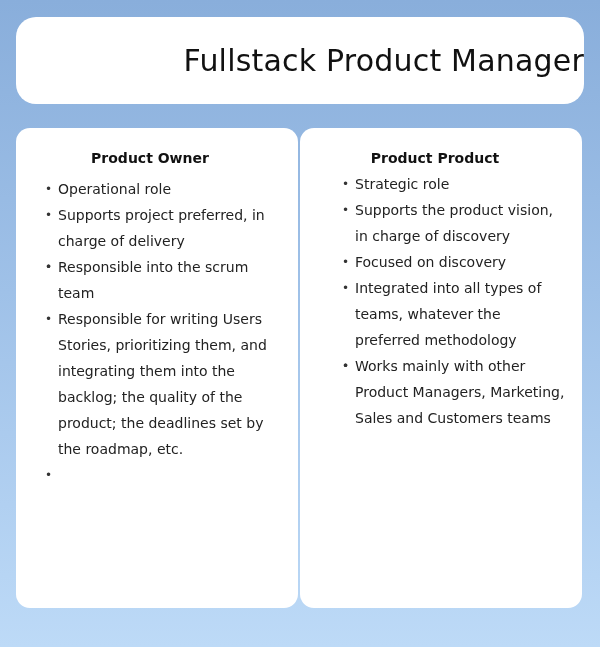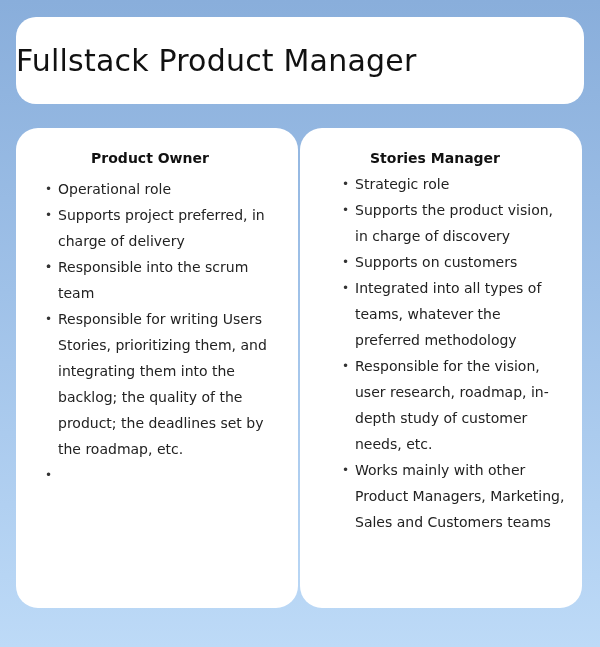--- a/index.html
+++ b/index.html
@@ -9,34 +9,34 @@
       font-family: "DejaVu Sans", sans-serif;
       color: #1a1a1a;
       position: relative;
     }
     .title-card {
       position: absolute;
       left: 16px; top: 17px;
       width: 568px; height: 87px;
       background: #ffffff;
       border-radius: 20px;
-      display: flex; align-items: center; justify-content: flex-start;
+      display: flex; align-items: center; justify-content: flex-end;
     }
     .title-card h1 {
       font-weight: 400;
       font-size: 30px;
       letter-spacing: 0.2px;
       color: #111111;
     }
     .col {
       position: absolute;
       top: 128px;
       height: 480px;
       background: #ffffff;
-      border-radius: 22px;
+      border-radius: 14px;
     }
     .col.left { left: 16px; width: 282px; }
     .col.right { left: 300px; width: 282px; }
     .col h2 {
       font-size: 14px;
       font-weight: 700;
       text-align: center;
       color: #111;
     }
     .col.left h2 { margin-top: 22px; padding-right: 14px; }
@@ -71,22 +71,22 @@
     <li><span class="bullet">•</span><span>Operational role</span></li>
     <li><span class="bullet">•</span><span>Supports project preferred, in charge of delivery</span></li>
     <li><span class="bullet">•</span></li>
     <li><span class="bullet">•</span><span>Responsible into the scrum team</span></li>
     <li><span class="bullet">•</span><span>Responsible for writing Users Stories, prioritizing them, and integrating them into the backlog; the quality of the product; the deadlines set by the roadmap, etc.</span></li>
     <li><span class="bullet">•</span></li>
   </ul>
 </div>
 
 <div class="col right">
-  <h2>Stories Manager</h2>
+  <h2>Product Product</h2>
   <ul>
     <li><span class="bullet">•</span><span>Strategic role</span></li>
     <li><span class="bullet">•</span><span>Supports the product vision, in charge of discovery</span></li>
-    <li><span class="bullet">•</span><span>Supports on customers</span></li>
+    <li><span class="bullet">•</span><span>Focused on discovery</span></li>
     <li><span class="bullet">•</span><span>Integrated into all types of teams, whatever the preferred methodology</span></li>
-    <li><span class="bullet">•</span><span>Responsible for the vision, user research, roadmap, in-depth study of customer needs, etc.</span></li>
+    <li><span class="bullet">•</span></li>
     <li><span class="bullet">•</span><span>Works mainly with other Product Managers, Marketing, Sales and Customers teams</span></li>
   </ul>
 </div>
 
 </body></html>

